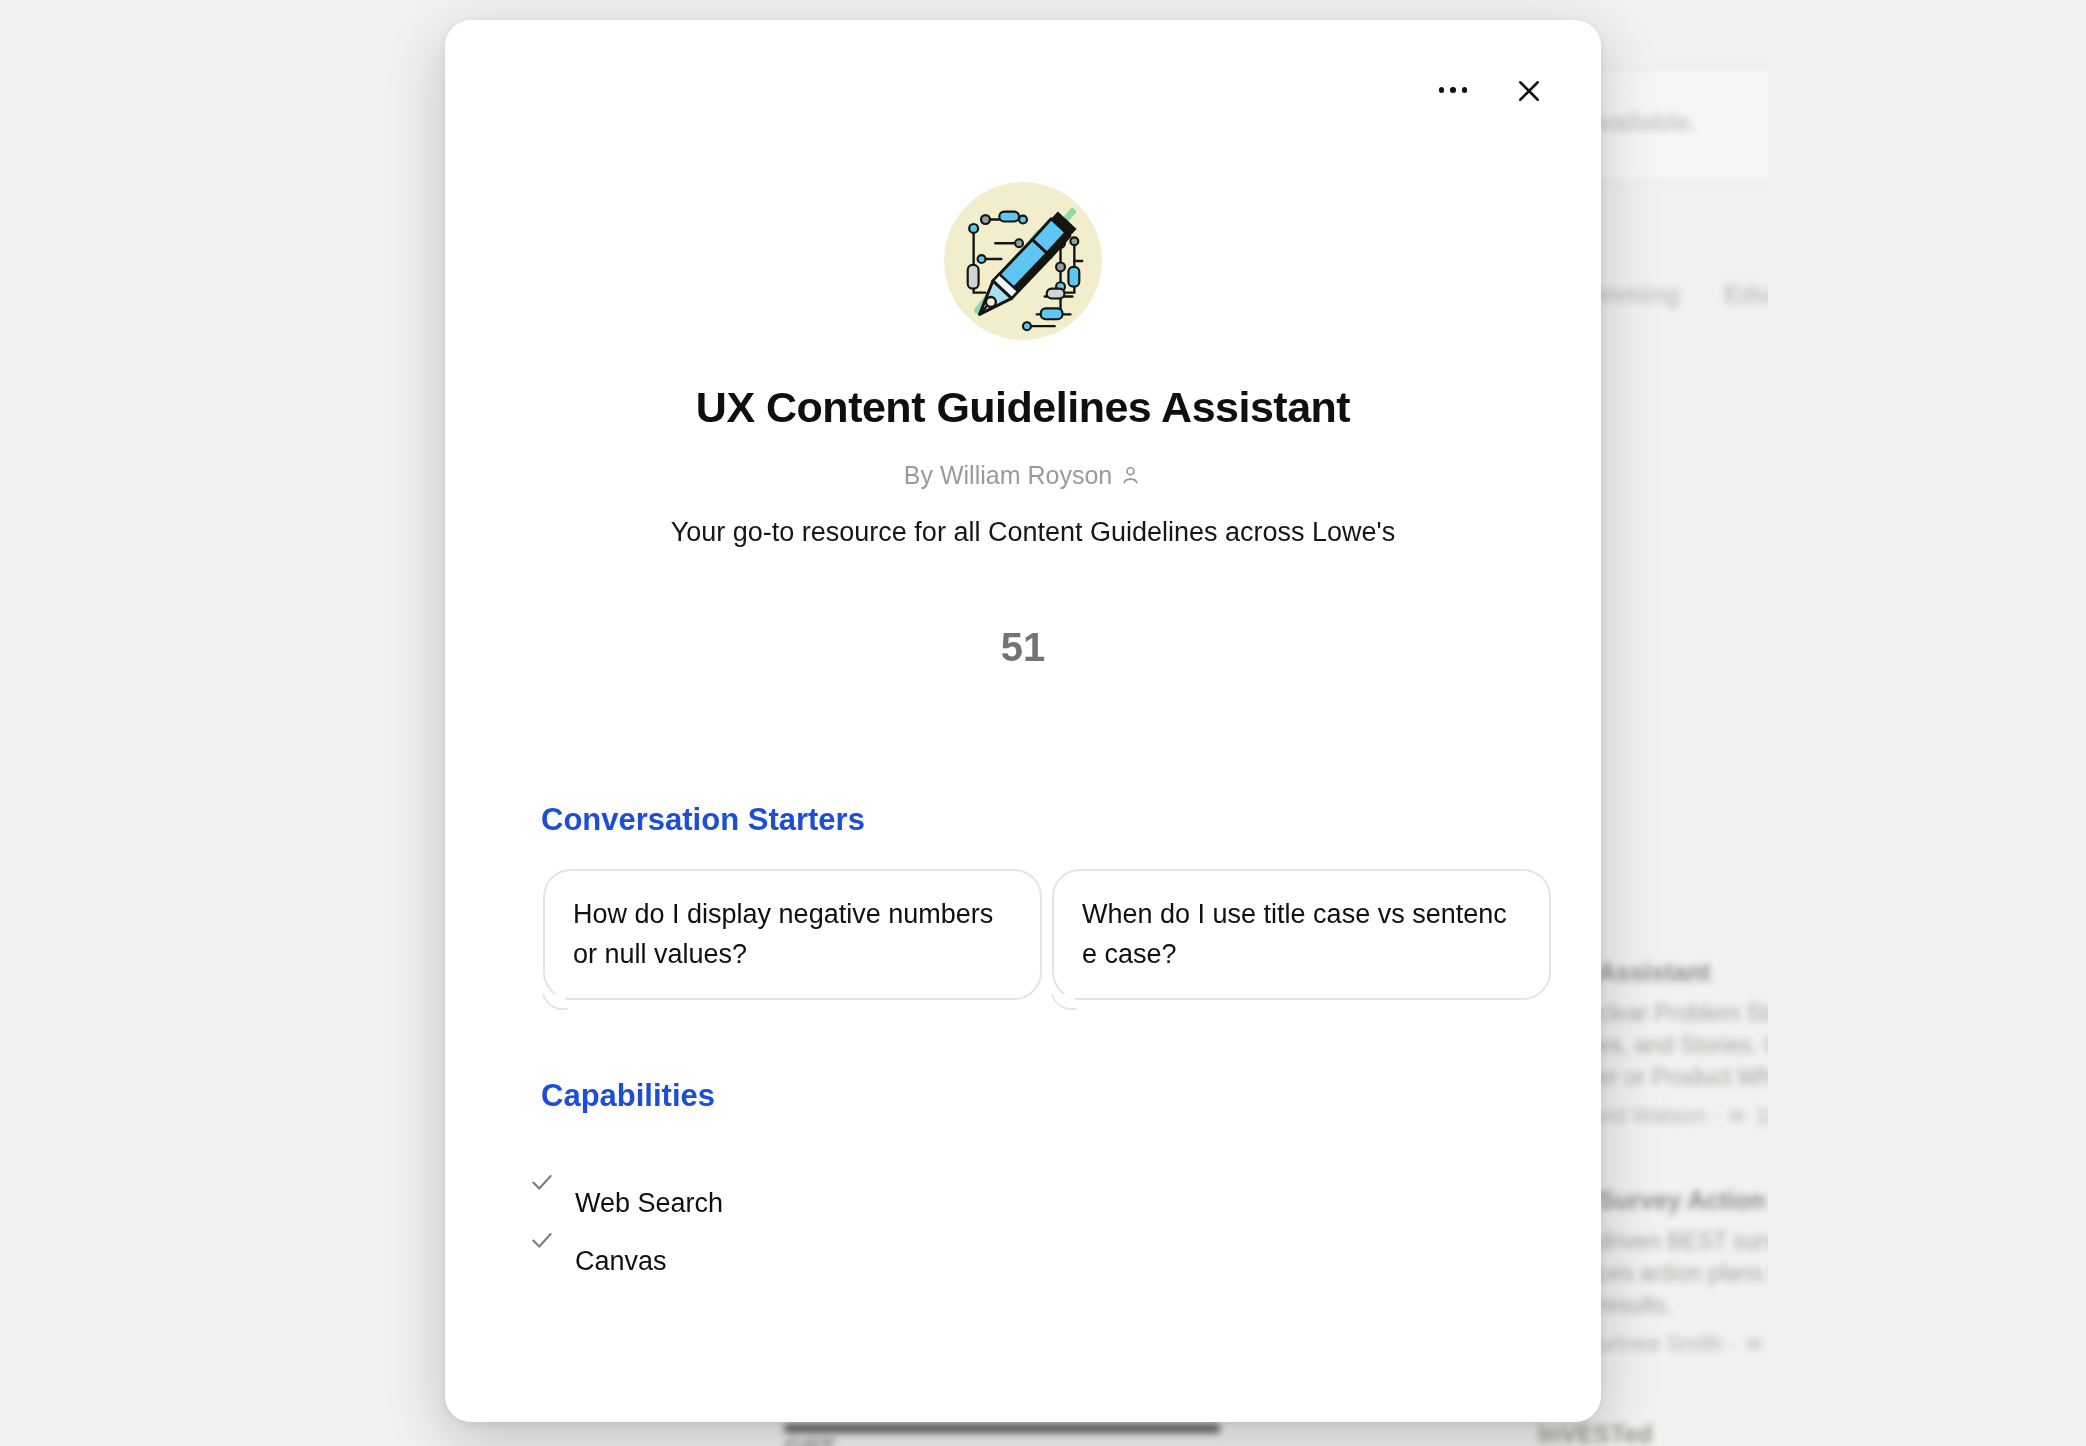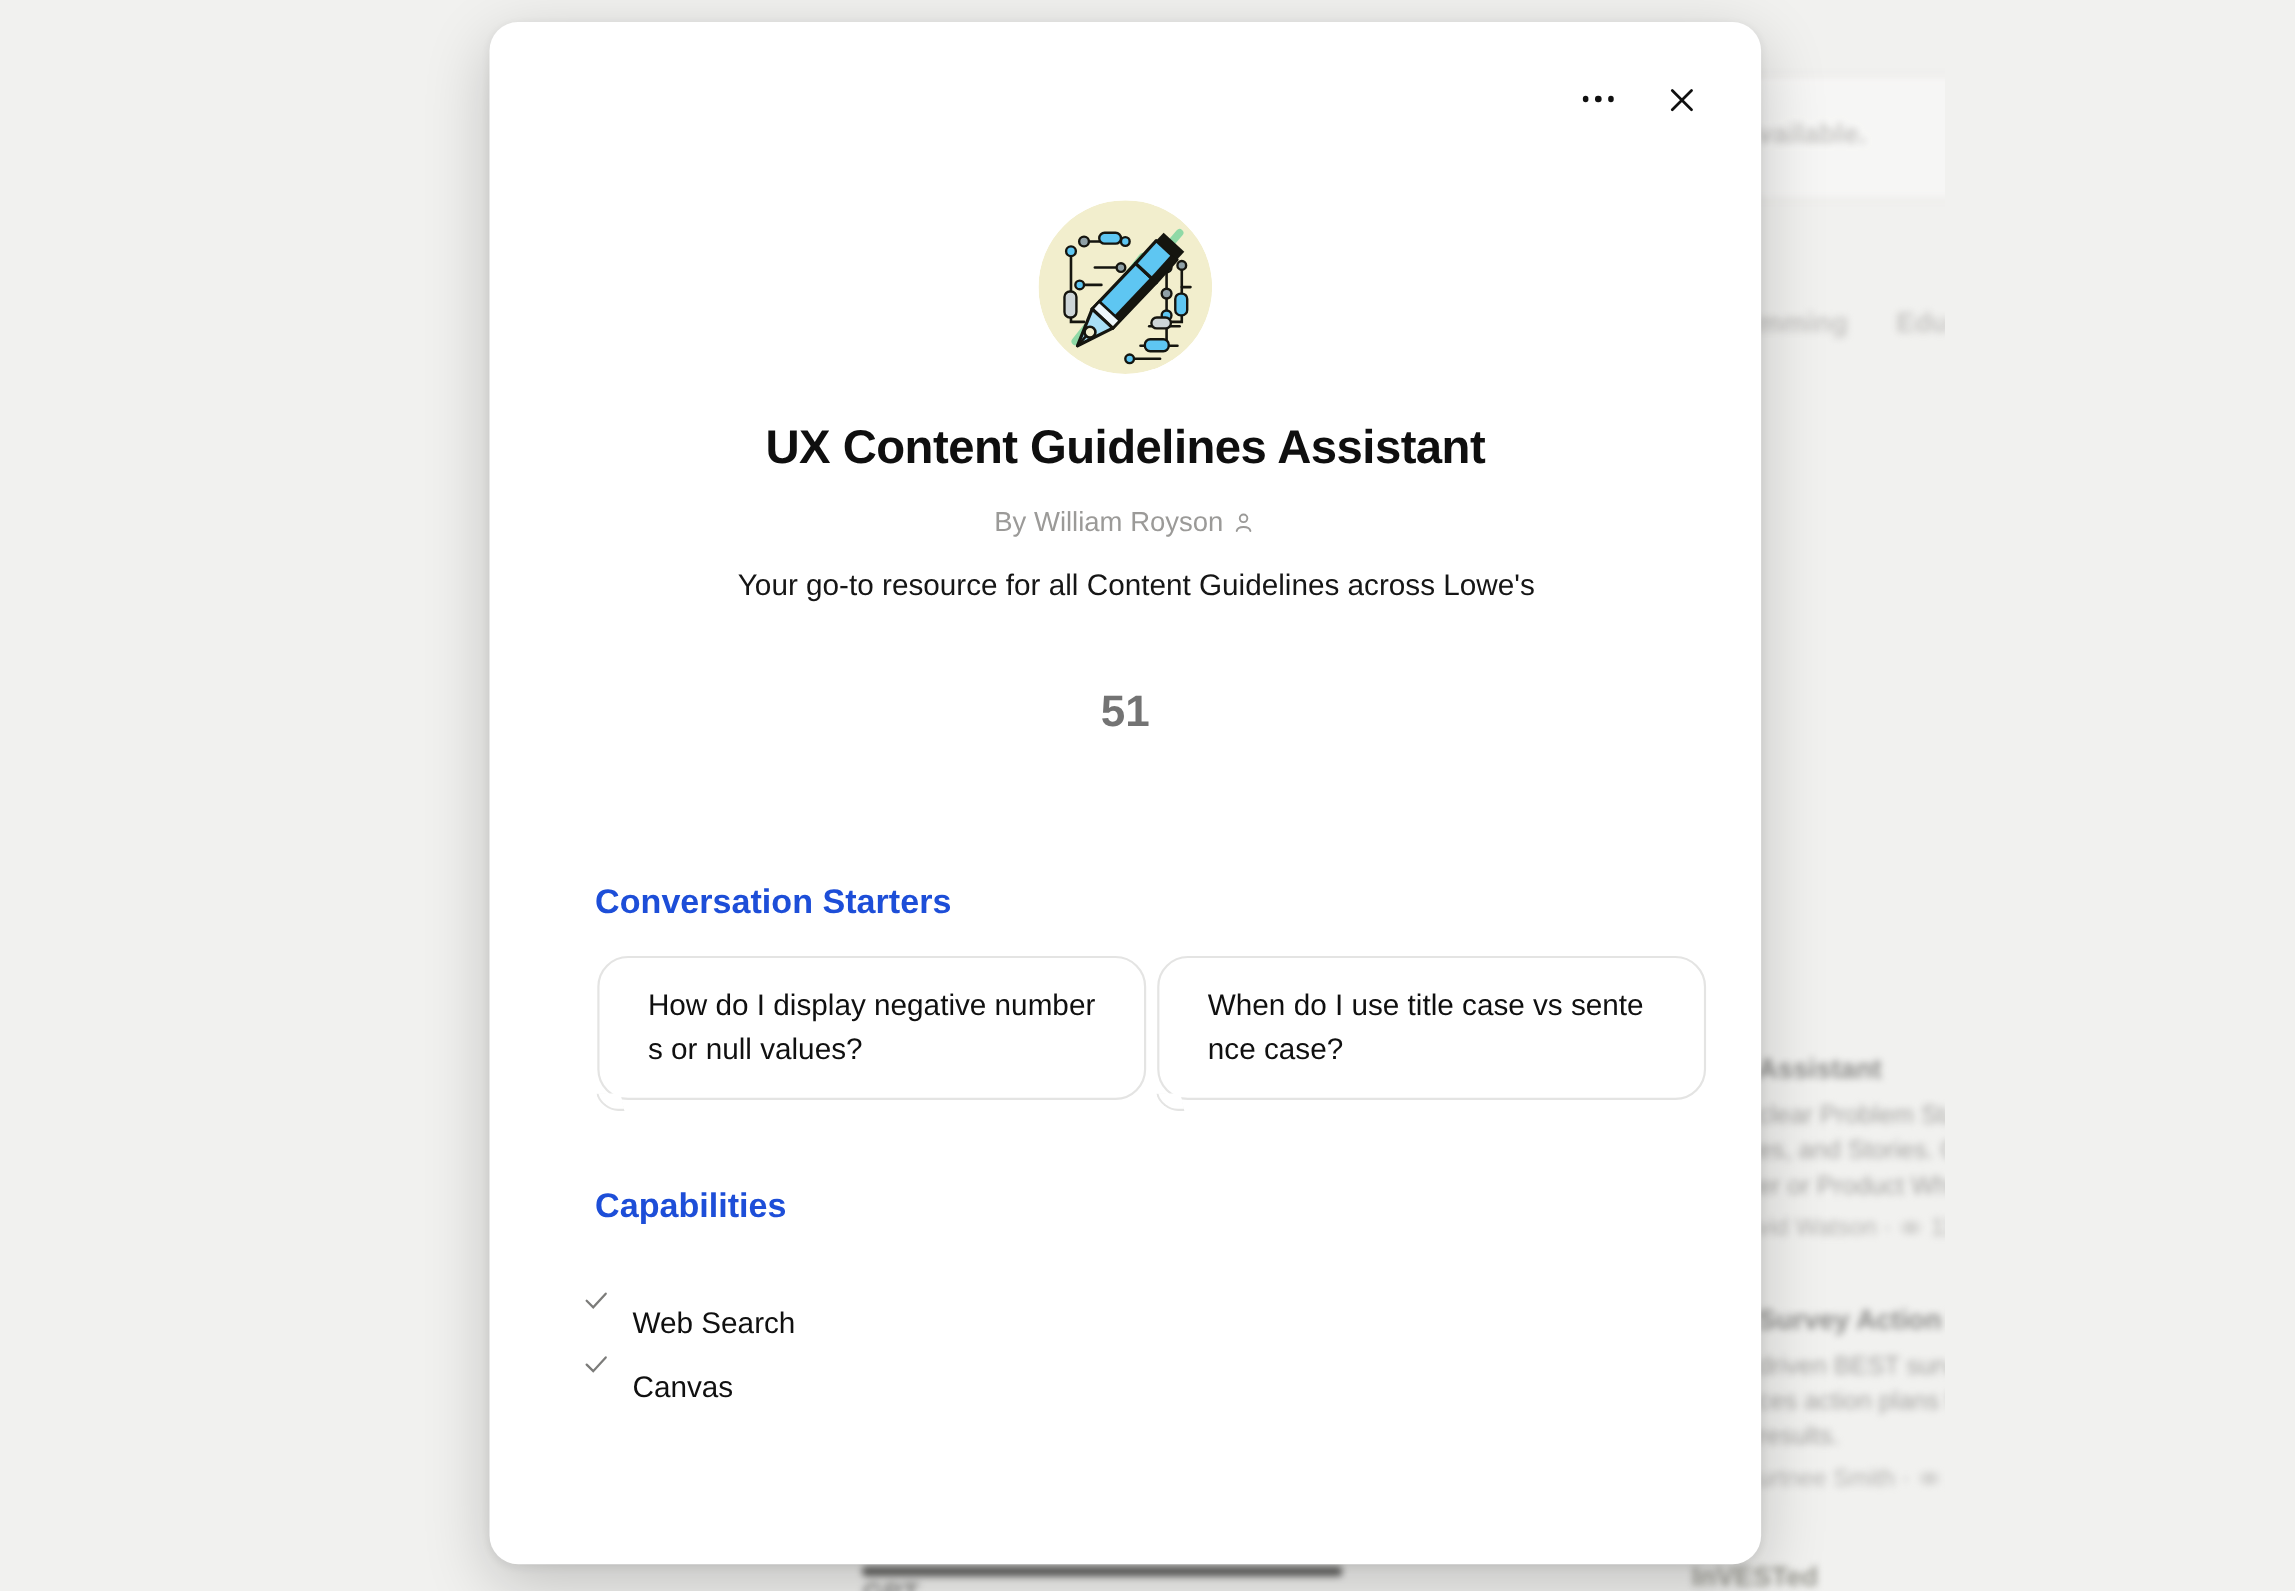--- a/index.html
+++ b/index.html
@@ -45,21 +45,21 @@
     justify-content:center; gap:7px; font-size:25px; color:#9b9a98; }
   .gpt-desc { position:absolute; left:0; top:497px; width:100%; text-align:center; font-size:27px; color:#161616;padding-left:20px; }
   .stat-value { position:absolute; left:0; top:605px; width:100%; text-align:center;
     font-size:40px; font-weight:700; color:#737373; }
   .stat-label { position:absolute; left:0; top:668px; width:100%; text-align:center; font-size:23px; color:#8f8e8c; }
   .sec-heading { position:absolute; left:96px; font-size:31px; font-weight:700; color:#1d4ed8; }
   .h-starters { top:782px; }
   .h-capabilities { top:1058px; }
   .starters-row { position:absolute; left:98px; top:849px; width:1008px; display:flex; gap:10px; }
   .starter { position:relative; flex:1; min-height:131px; background:#fff; border:2px solid #e4e4e3;
-    border-radius:28px; padding:23px 44px; font-size:27px; line-height:40px; color:#101010;
+    border-radius:28px; padding:23px 28px; font-size:27px; line-height:40px; color:#101010;
     word-break:break-all; cursor:pointer; }
   .starter::after { content:""; position:absolute; left:-1px; bottom:-12px; width:20px; height:14px;
     background:#fff; border-left:2px solid #e4e4e3; border-bottom:2px solid #e4e4e3;
     border-bottom-left-radius:16px; transform:skewX(14deg); }
   .cap-row { position:absolute; left:84px; display:flex; align-items:center; gap:20px; }
   .cap-row .lbl { font-size:27px; color:#101010;margin-top:44px; }
   .cap1 { top:1124px; } .cap2 { top:1182px; }
   .start-btn { position:absolute; left:50px; top:1282px; width:1056px; height:92px; border:none;
     border-radius:46px; background:#0d0d0d; color:#fff; display:flex; align-items:center;
     justify-content:center; gap:13px; font-family:"Liberation Sans", sans-serif;

